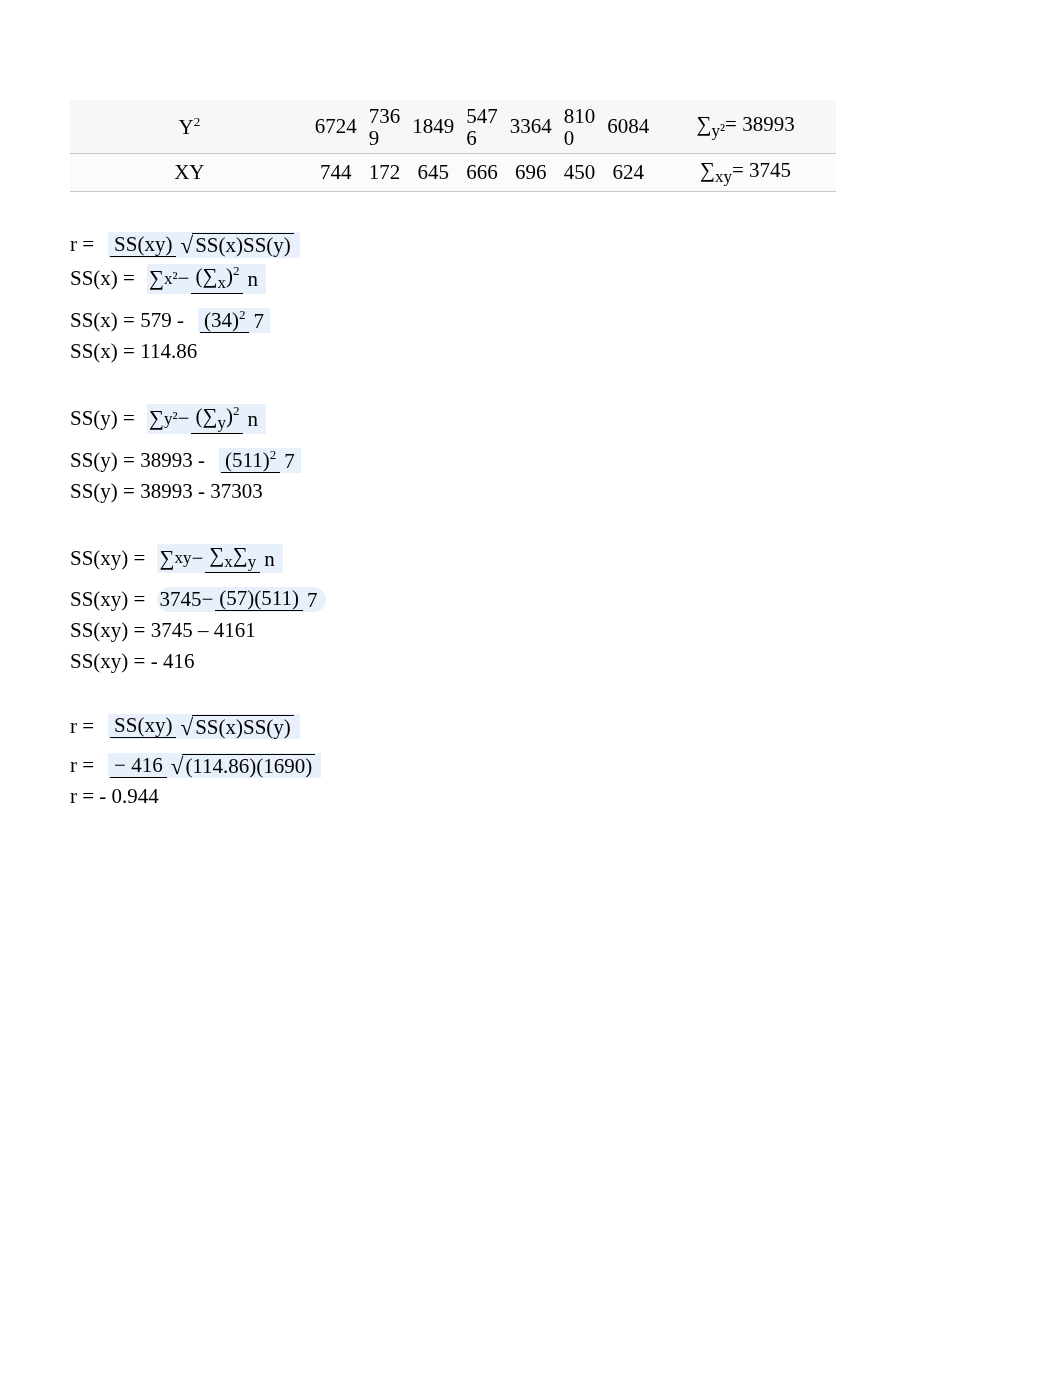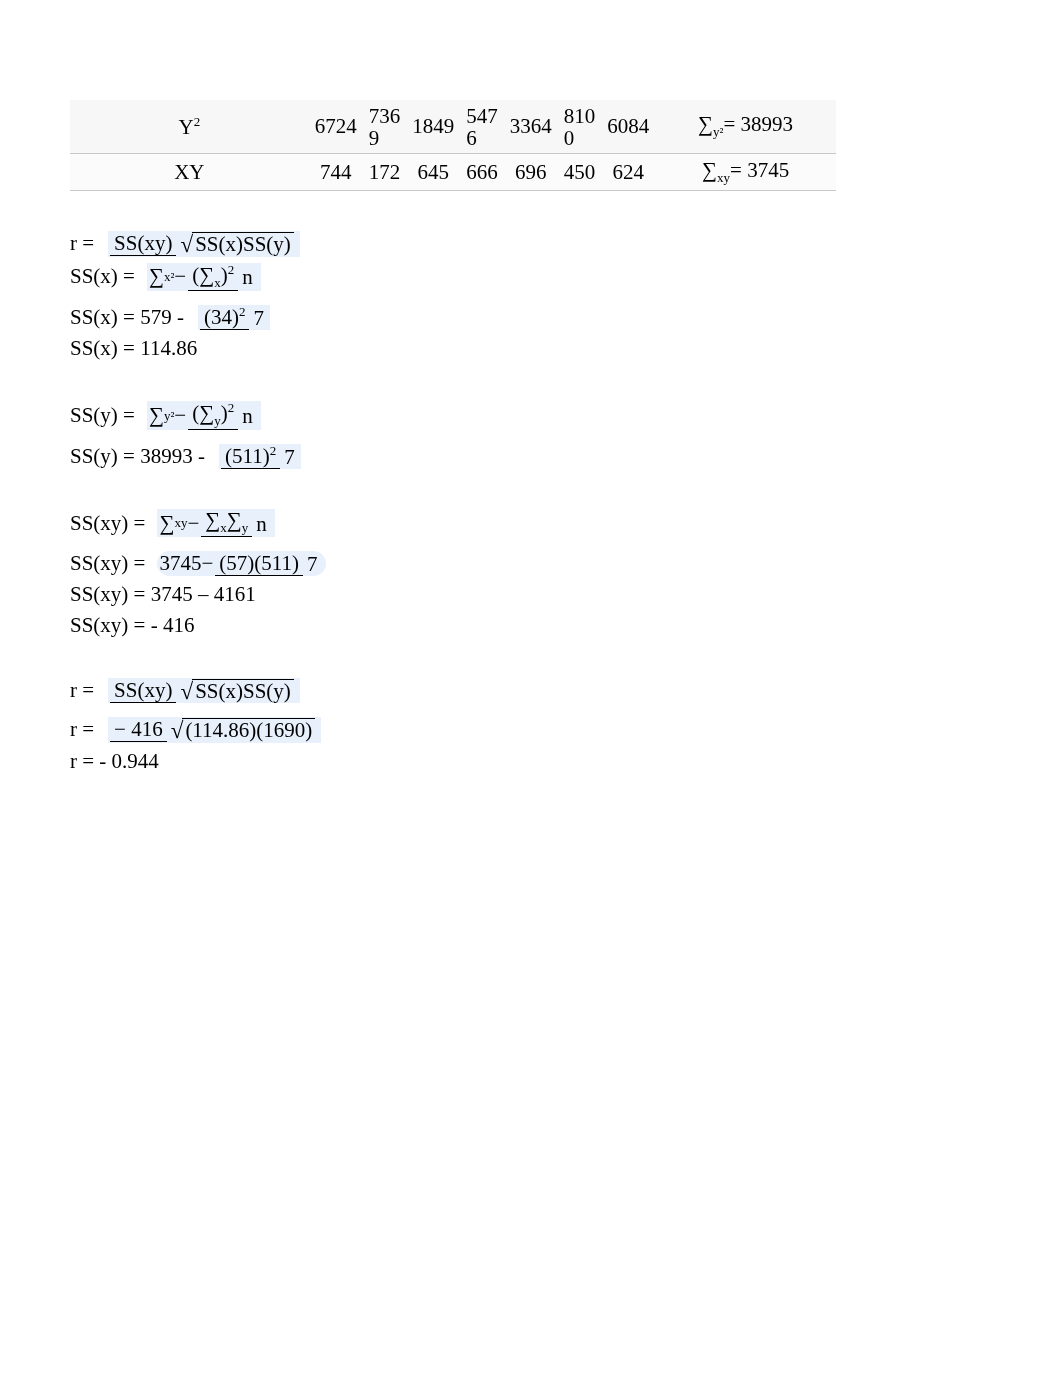--- a/index.html
+++ b/index.html
@@ -41,21 +41,21 @@
     width: 170px;
     text-align: center;
     white-space: nowrap;
   }
   .stack {
     display: inline-flex;
     flex-direction: column;
     align-items: flex-start;
     line-height: 1.05;
   }
-  .sub { font-size: 13px; vertical-align: sub; }
+  .sub { font-size: 17px; vertical-align: sub; }
   .sup { font-size: 13px; vertical-align: super; }
   
   .block {
     margin-bottom: 40px;
   }
   .line {
     margin: 6px 0;
     display: flex;
     align-items: center;
     flex-wrap: nowrap;
@@ -196,20 +196,23 @@
     </div>
 
     <div class="line" style="margin-top:14px">
       <span class="mr8">SS(y) = 38993 -</span>
       <span class="frac hl">
         <span class="num"><span>(511)</span><span class="sup">2</span></span>
         <span class="den">7</span>
       </span>
     </div>
 
+    <div class="line">
+      <span>SS(y) = 38993 - 37303</span>
+    </div>
   </div>
 
   <div class="block">
     <div class="line">
       <span class="mr8">SS(xy) =</span>
       <span class="hl" style="display:inline-flex;align-items:center;">
         <span class="sigma">∑</span>
           <span class="sub">xy</span>
         <span>−</span>
         <span class="frac">

